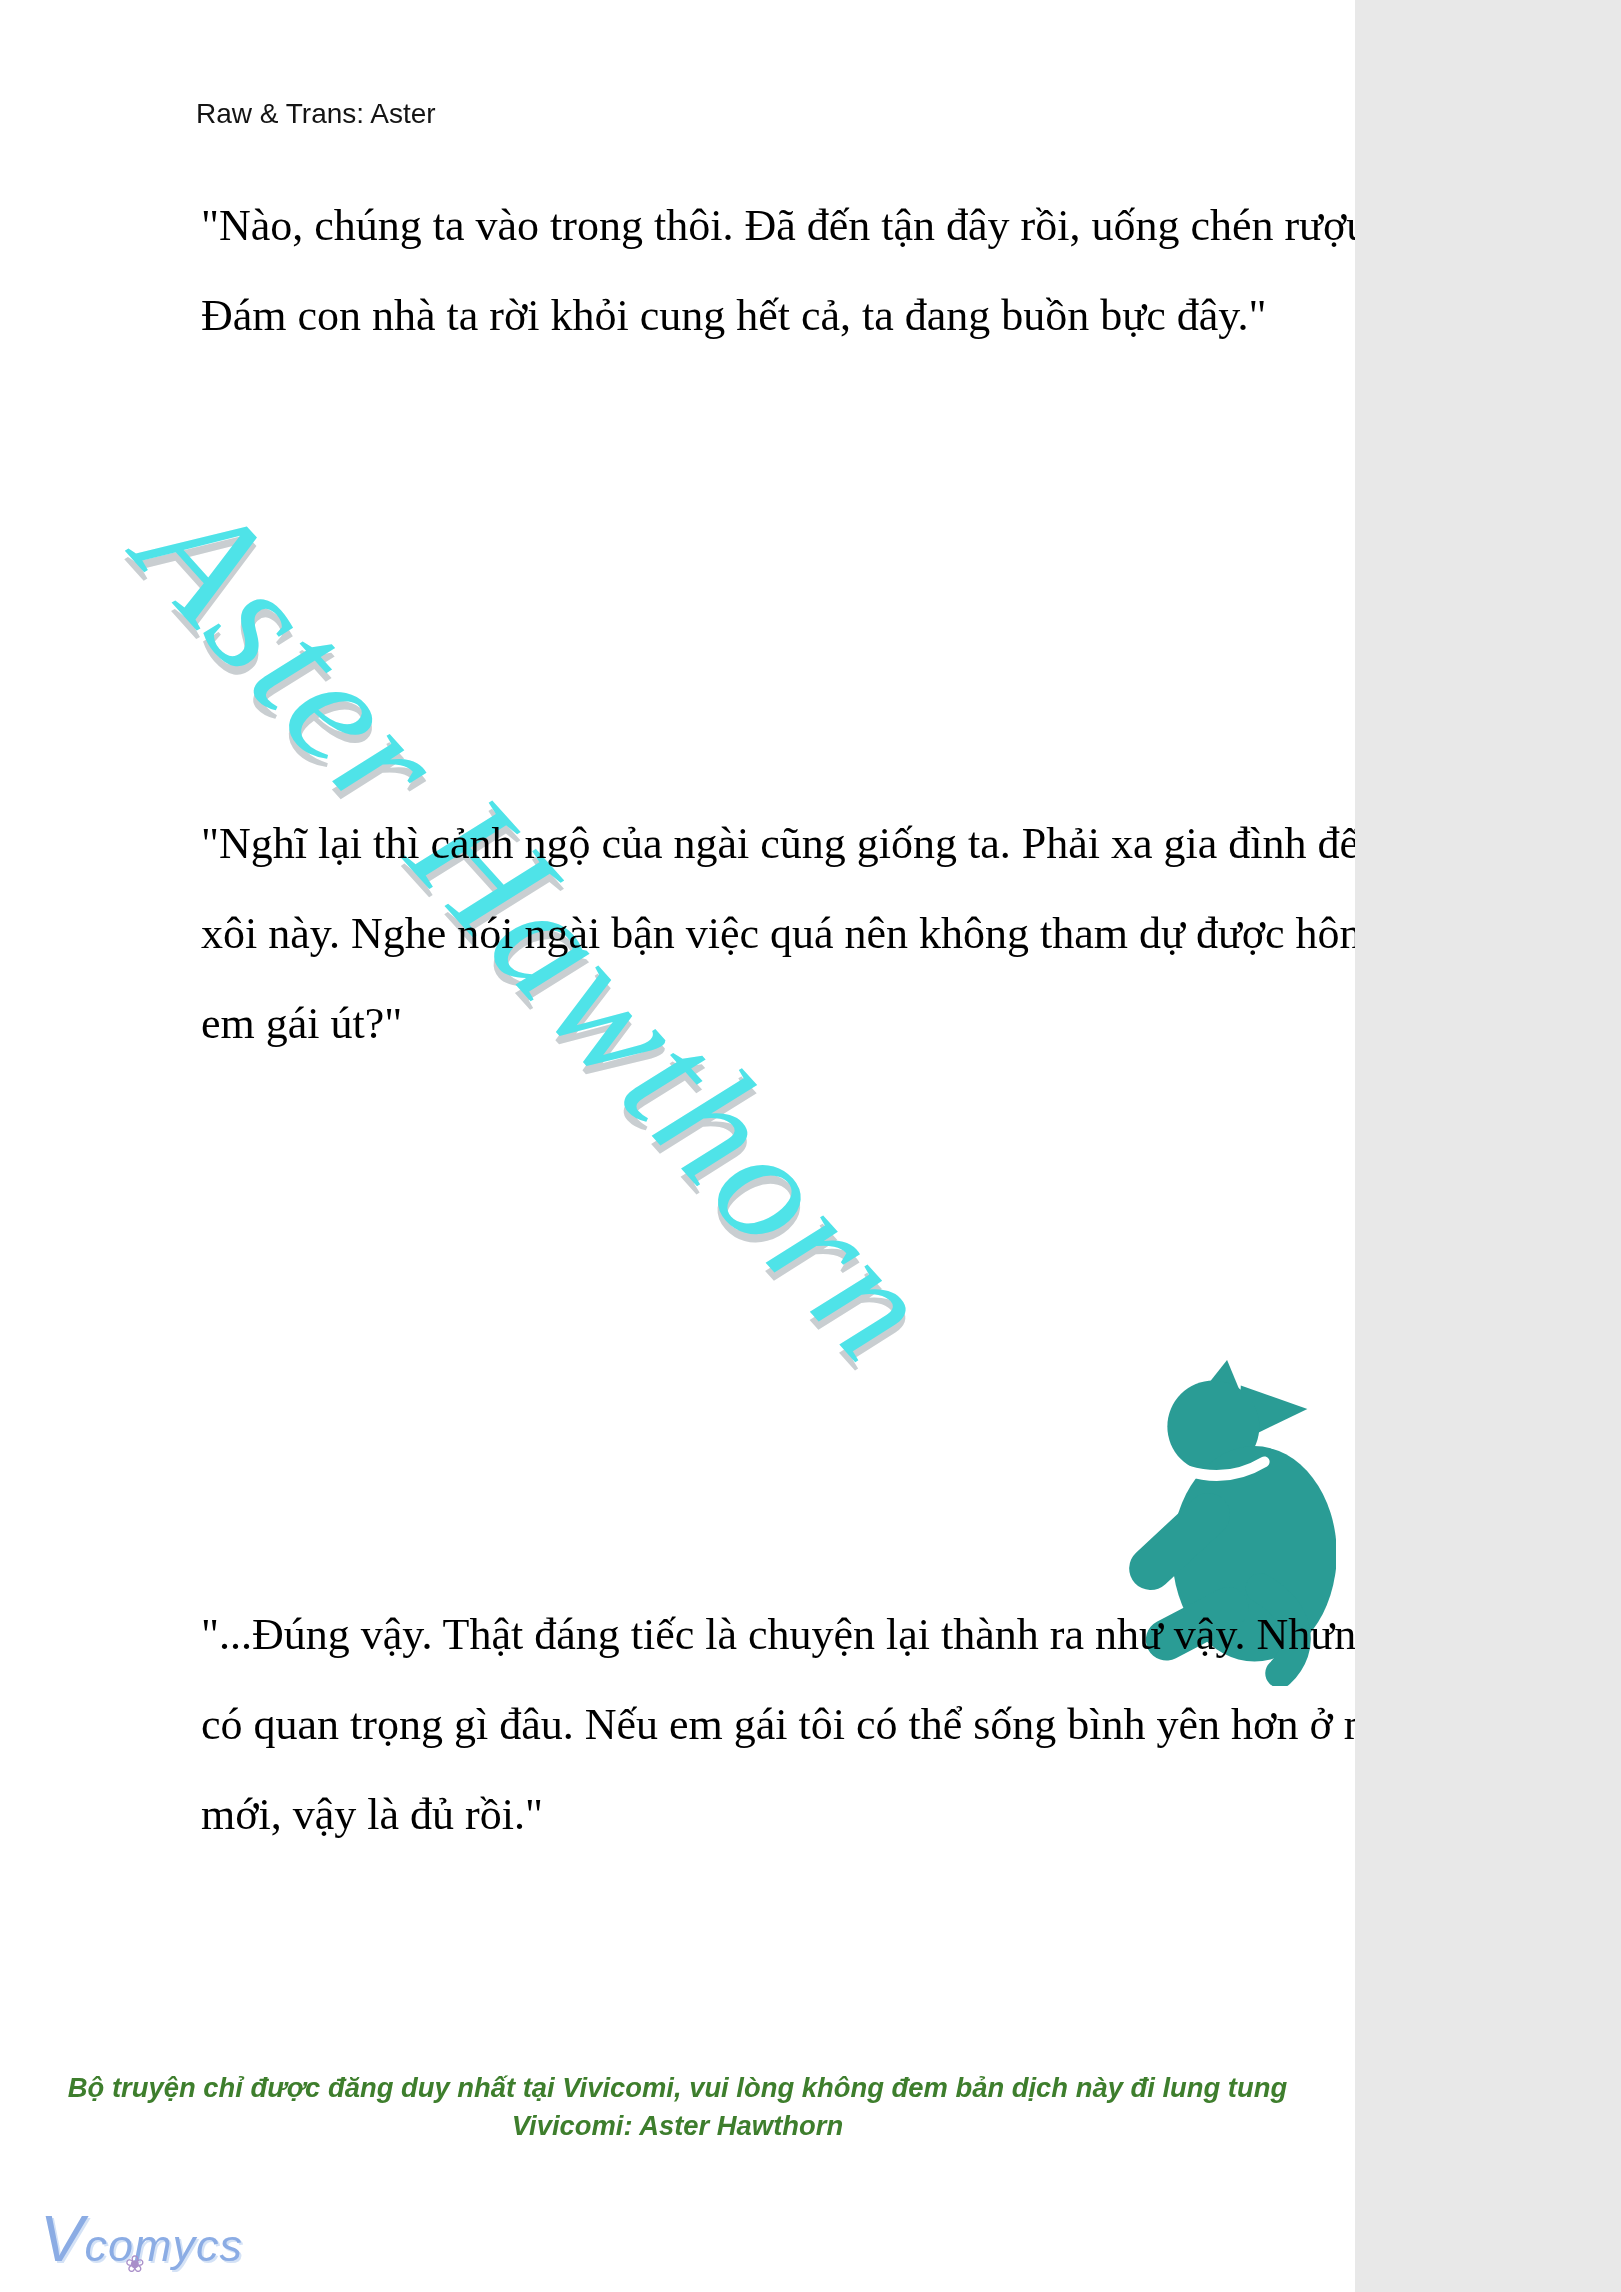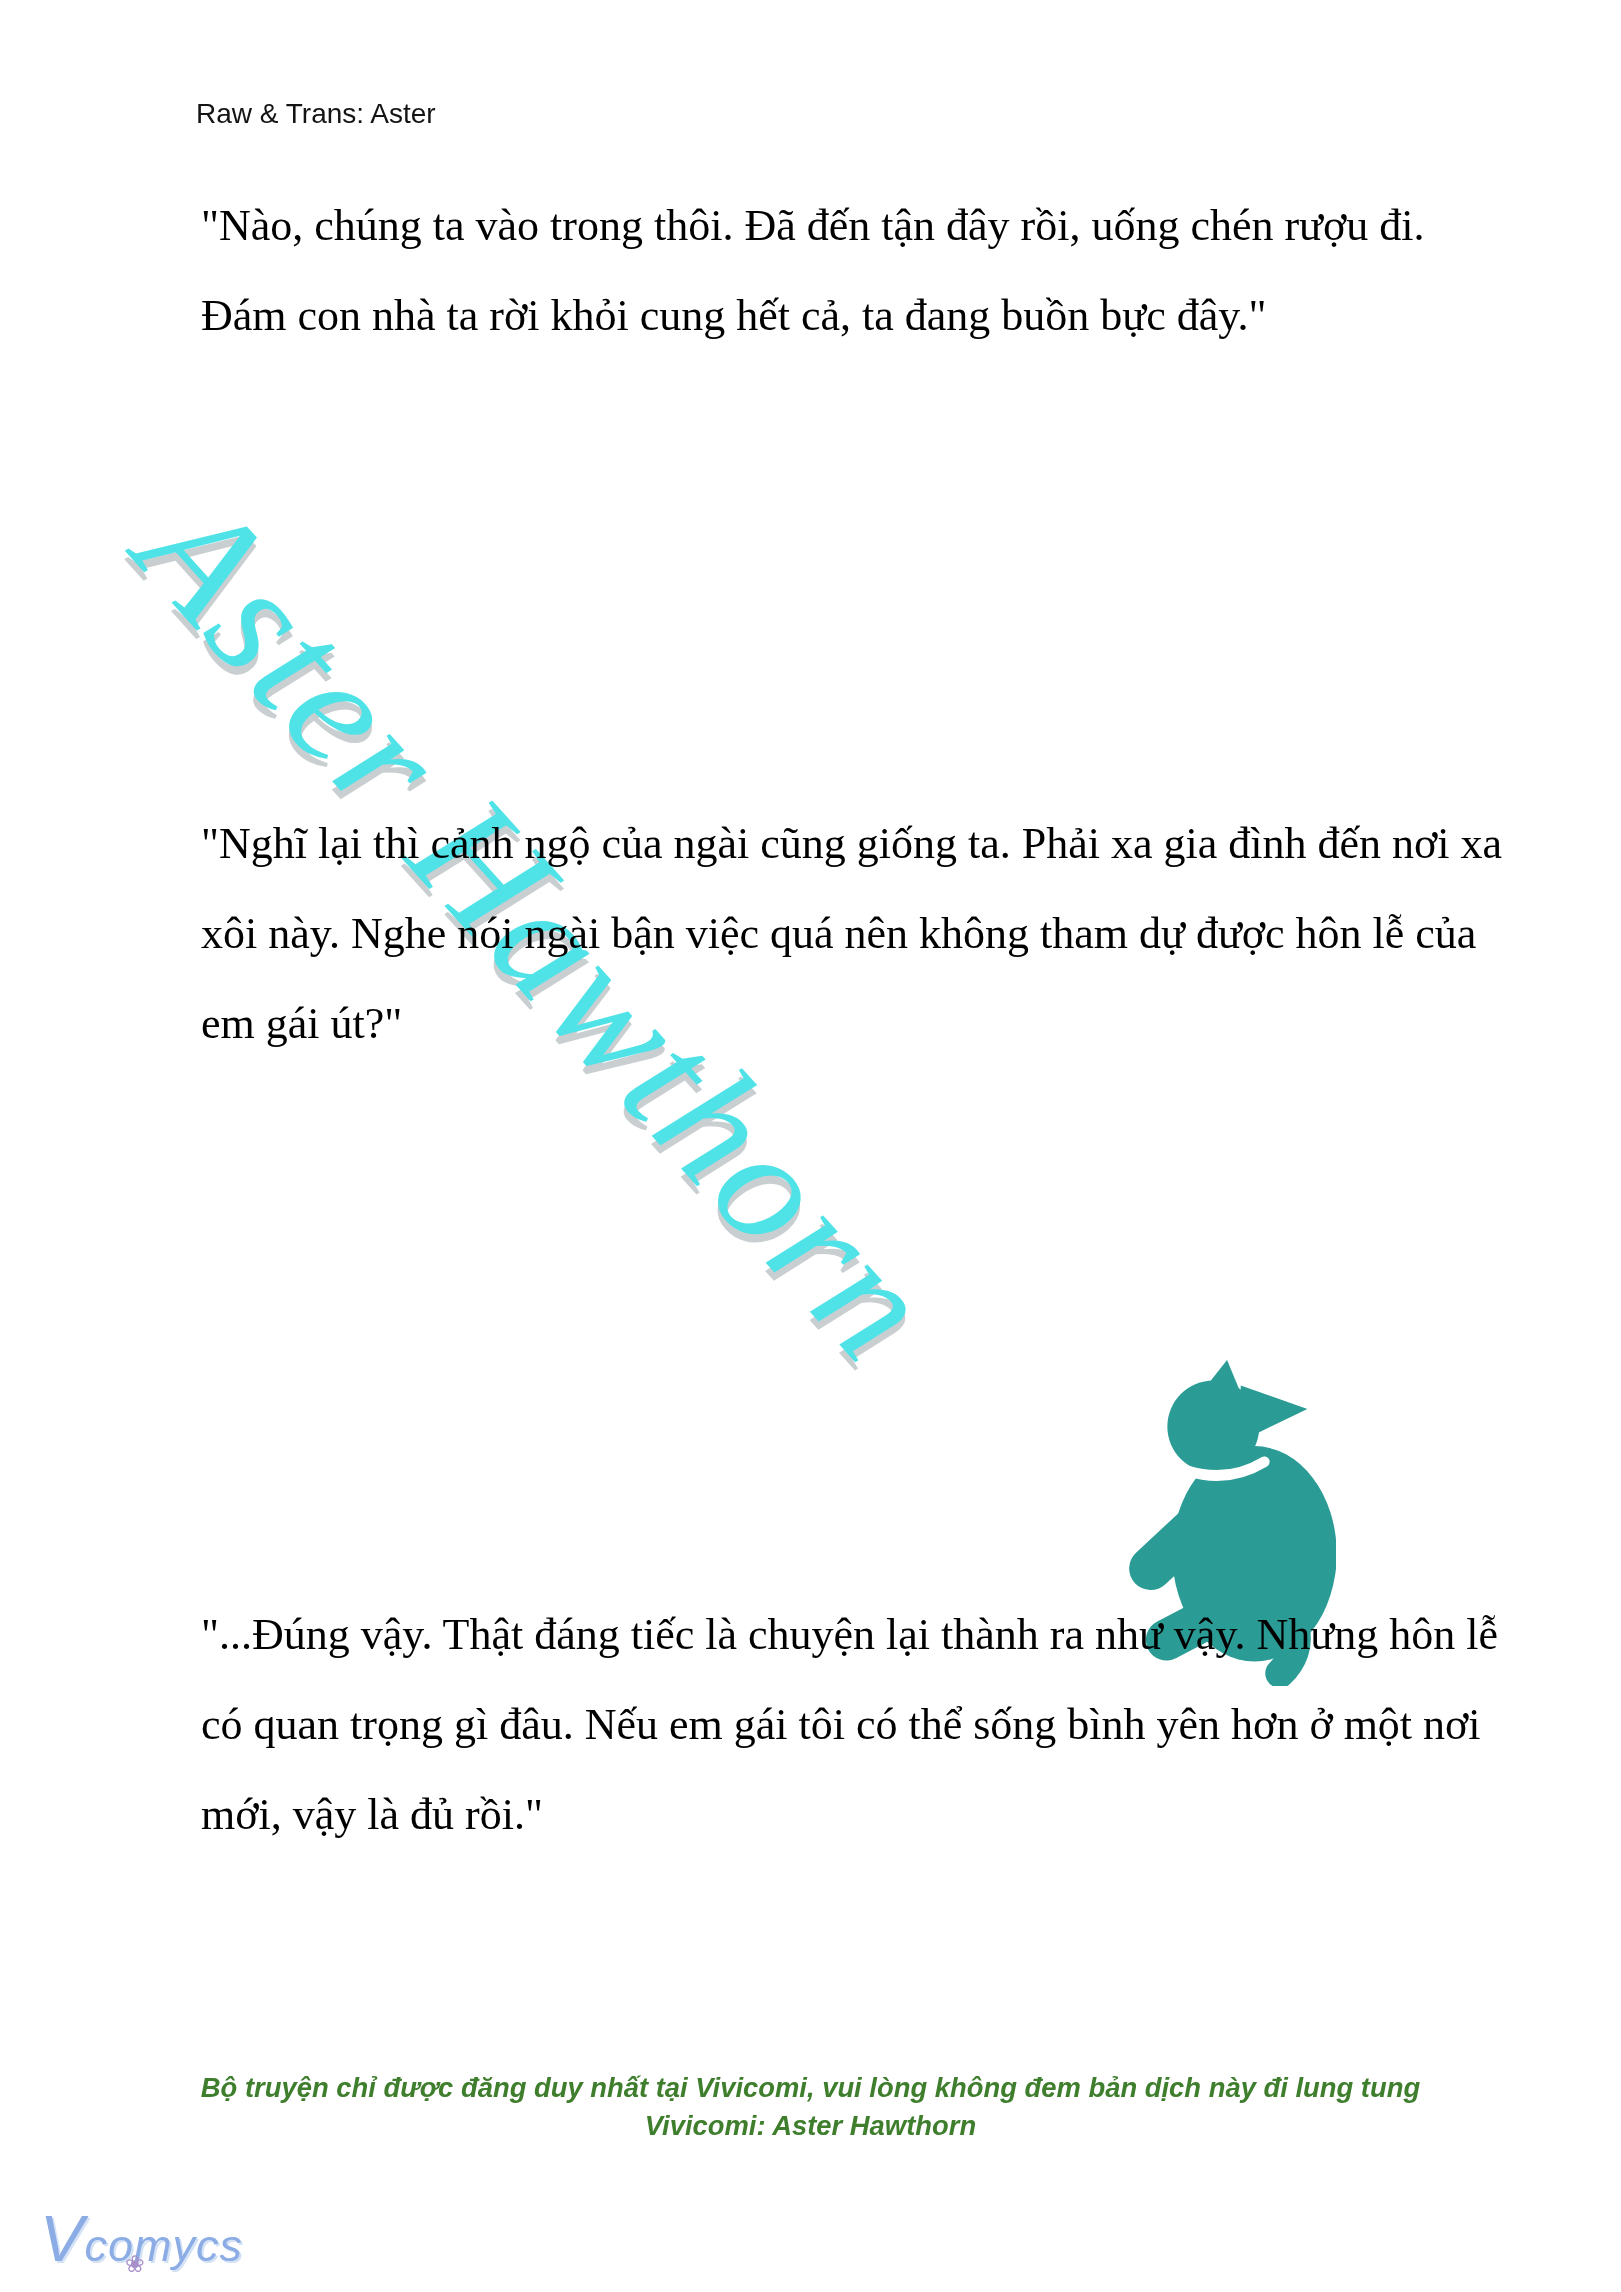--- a/index.html
+++ b/index.html
@@ -1,18 +1,18 @@
 <!DOCTYPE html>
 <html style="--watermark: #4FE3E8; --cat: #2A9C95; --footer_green: #3E7E2D; --logo_blue: #8BACE4;"><head>
 <meta charset="utf-8">
 <style>
   html,body { margin:0; padding:0; background:#e8e8e8; }
   .page {
     position:relative;
-    width:1621px; height:2293px;
+    width:1355px; height:2293px;
     background:#ffffff;
     overflow:hidden;
     font-family:"Liberation Serif", serif;
   }
   .header {
     position:absolute; top:98px; left:196px;
     font-family:"Liberation Sans", sans-serif;
     font-size:28px; color:#141414;
     z-index:3;
   }

